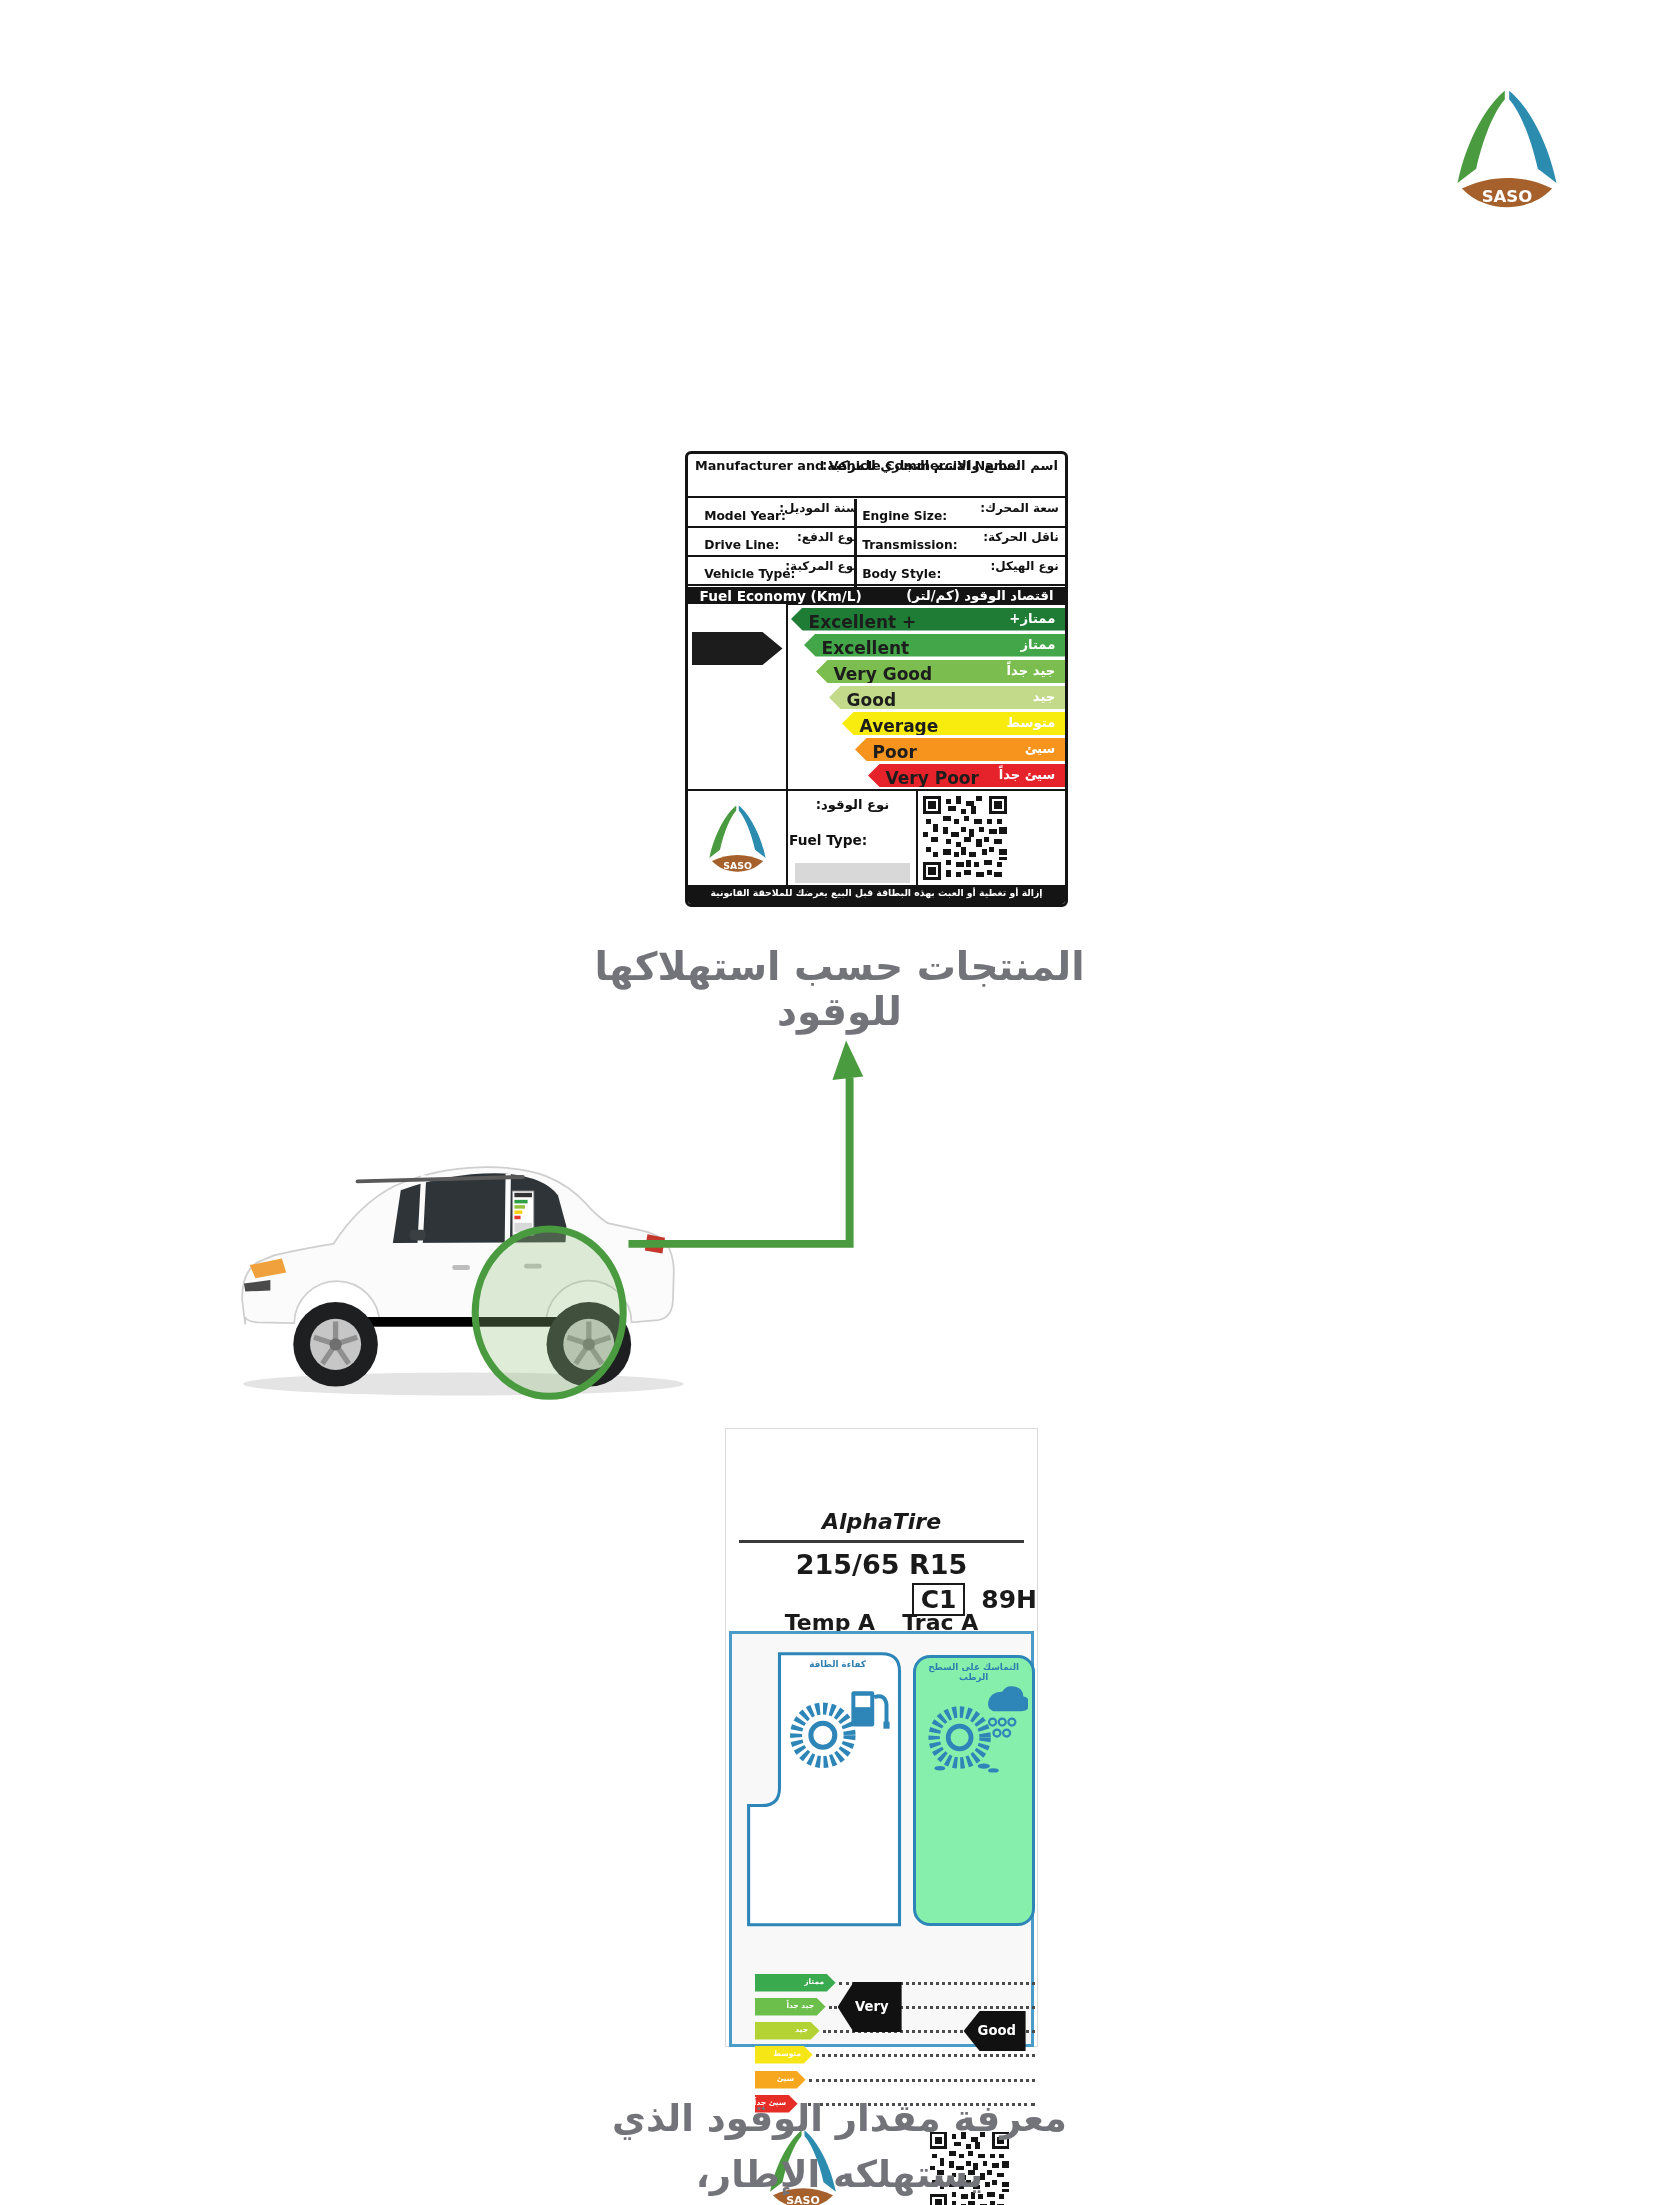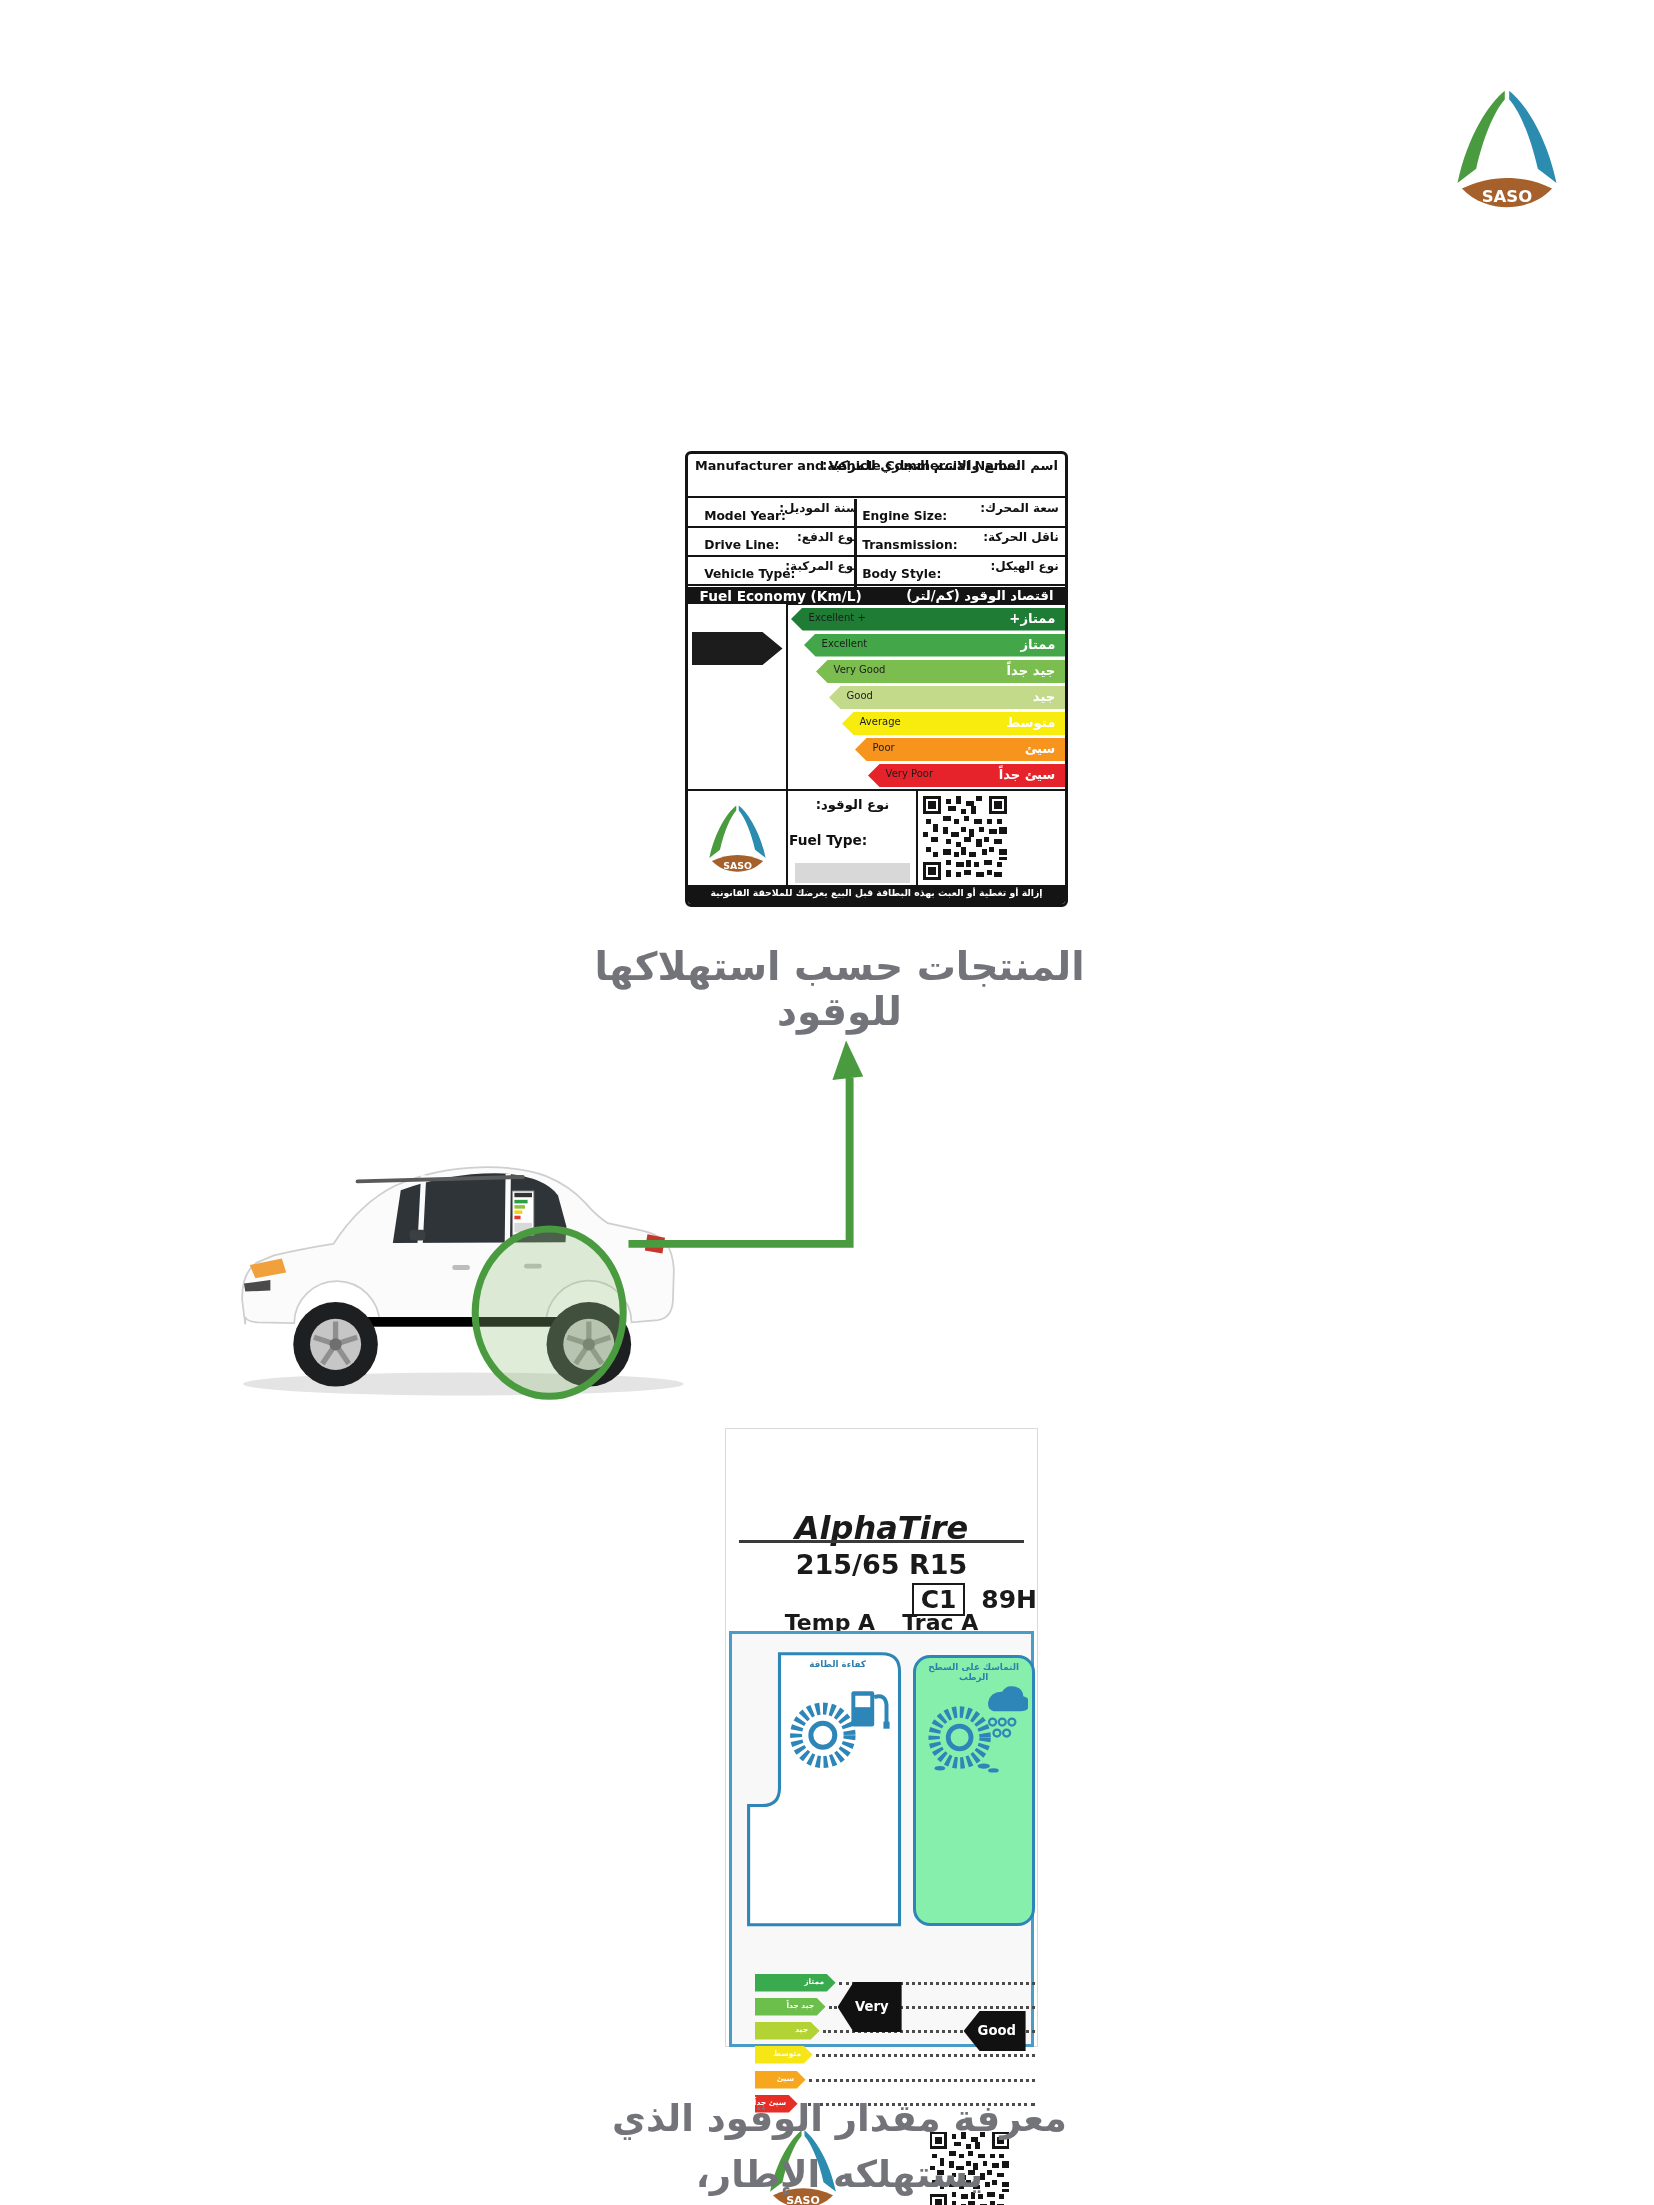--- a/index.html
+++ b/index.html
@@ -23,21 +23,21 @@
   .cell-en{position:absolute;left:6.2px;bottom:2.6px;font-size:12.3px;font-weight:bold;color:#111;}
   .cell-ar{position:absolute;right:6.2px;top:1.8px;font-size:12px;font-weight:bold;color:#111;direction:rtl;}
   .fl-titlebar{position:absolute;left:0;right:0;top:133px;height:17.6px;background:#141414;color:#fff;}
   .fl-titlebar .en{position:absolute;left:11.5px;top:1.3px;font-size:13.7px;font-weight:bold;}
   .fl-titlebar .ar{position:absolute;right:11.5px;top:0.9px;font-size:13.2px;font-weight:bold;direction:rtl;padding-left:10px;}
   .fl-rating{position:absolute;left:0;right:0;top:150px;height:185px;}
   .fl-indcol{position:absolute;left:0;top:0;width:98px;height:100%;border-right:2.6px solid #141414;background:#fff;}
   .fl-indicator{position:absolute;left:3.5px;top:28px;width:91px;height:33px;background:#1c1c1c;
     clip-path:polygon(0 0,calc(100% - 20px) 0,100% 50%,calc(100% - 20px) 100%,0 100%);}
   .fl-bar{position:absolute;right:0;height:23px;clip-path:polygon(0 50%,11.5px 0,100% 0,100% 100%,11.5px 100%);}
-  .fl-bar .en{position:absolute;left:17.6px;top:4.4px;font-size:10px;font-weight:normal;color:#1d1d1d;}
+  .fl-bar .en{position:absolute;left:17.6px;top:4.4px;font-size:17px;font-weight:bold;color:#1d1d1d;}
   .fl-bar .ar{position:absolute;right:9.7px;top:3.1px;font-size:13.2px;font-weight:bold;color:#fff;direction:rtl;}
   .fb0{top:3.5px;  left:103px;background:#1e7c35;}
   .fb1{top:29.6px; left:116px;background:#43a648;}
   .fb2{top:56px;left:128px;background:#7bbd4e;}
   .fb3{top:82px;left:141px;background:#c2da89;}
   .fb4{top:108px;left:154px;background:#f8ec0f;}
   .fb5{top:134px;left:167px;background:#f6941e;}
   .fb6{top:160px;left:180px;background:#e6232a;}
   .fl-bottom{position:absolute;left:0;right:0;top:335px;height:96px;border-top:2.6px solid #141414;}
   .fl-saso-cell{position:absolute;left:0;top:0;width:98px;height:100%;border-right:2.6px solid #141414;}
@@ -54,21 +54,21 @@
     font-weight:bold;direction:rtl;}
   .caption1{top:944px;font-size:39px;}
   .caption2{top:2091px;font-size:37px;line-height:56px;}
 
   
   .tire-label{position:absolute;left:726px;top:1429px;width:311px;height:617px;background:#fff;
     box-shadow:0 0 0 0.9px #d6d6d6;}
   .tl-header{position:absolute;left:0;top:0;right:0;height:71px;background:#161616;
     border-radius:15px 15px 4.4px 4.4px;color:#fff;text-align:center;}
   .tl-header .t{margin-top:17px;font-size:28px;font-weight:bold;direction:rtl;}
-  .tl-brand{position:absolute;left:0;right:0;top:171px;text-align:center;font-size:32px;font-weight:bold;font-style:italic;color:#1a1a1a;}
+  .tl-brand{position:absolute;left:0;right:0;top:171px;text-align:center;font-size:22px;font-weight:bold;font-style:italic;color:#1a1a1a;}
   .tl-hr{position:absolute;left:13.2px;right:13.2px;top:98px;height:2.6px;background:#3a3a3a;}
   .tl-size{position:absolute;left:0;right:0;top:108px;text-align:center;font-size:27px;font-weight:bold;color:#1a1a1a;}
   .tl-class-row{position:absolute;left:0;right:0;top:142px;text-align:right;font-size:25px;font-weight:bold;color:#1a1a1a;}
   .tl-class-row .c1{display:inline-block;border:2.6px solid #1a1a1a;padding:0 6.2px;margin-right:8px;}
   .tl-temp{position:absolute;left:0;right:0;top:176px;text-align:center;font-size:22px;font-weight:bold;color:#1a1a1a;}
   .tl-temp span{margin:0 9.7px;}
   .tl-bluebox{position:absolute;left:2.6px;right:2.6px;top:202px;height:416px;border:3.5px solid #4a9cc8;
     background:#f8f8f8;box-sizing:border-box;}
   .tl-panel-r{position:absolute;left:181px;top:21px;width:122px;height:271px;border:3.1px solid #2e86b8;
     border-radius:17px;background:#86efac;box-sizing:border-box;}

